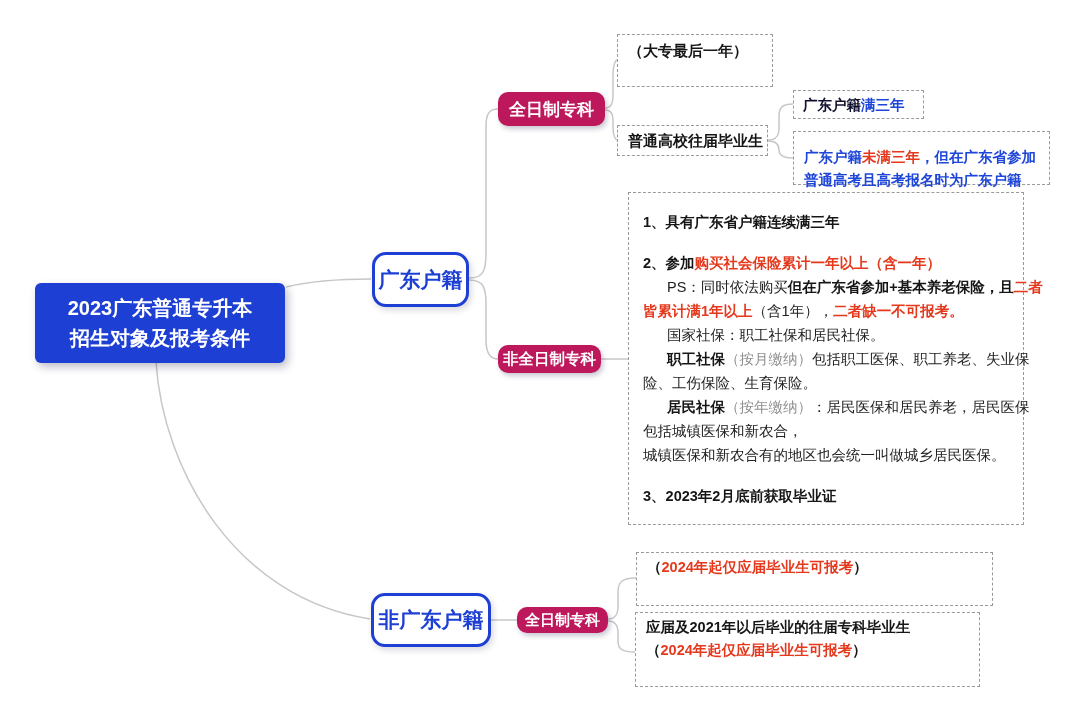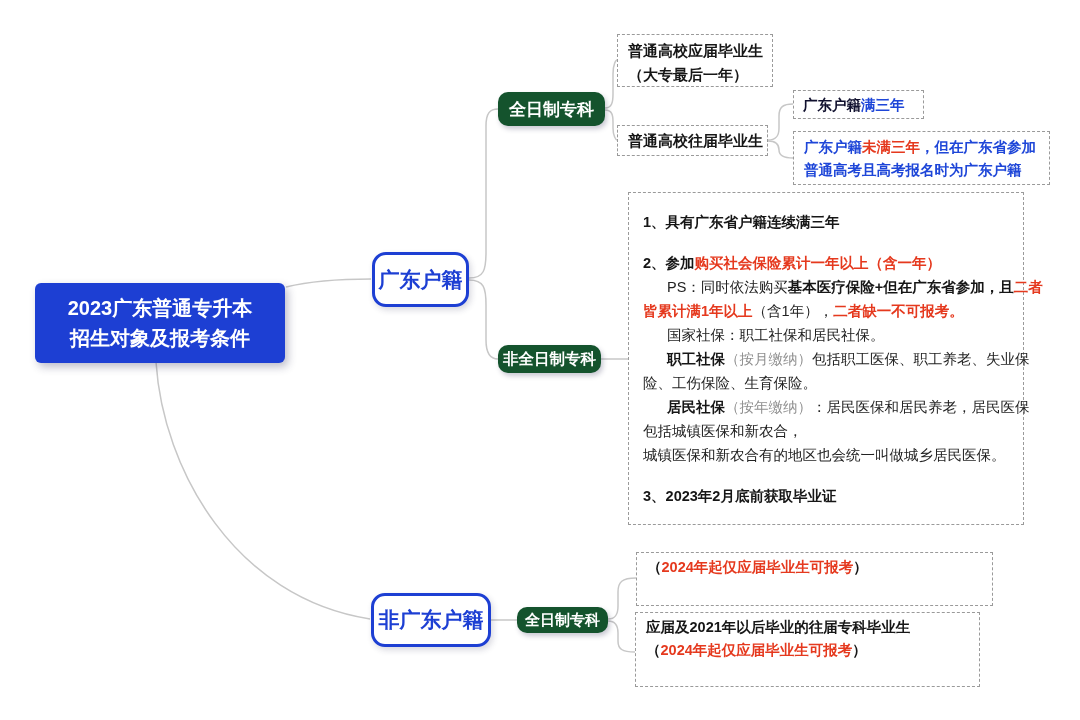--- a/index.html
+++ b/index.html
@@ -11,41 +11,41 @@
   .node{position:absolute;z-index:2;display:flex;flex-direction:column;align-items:center;justify-content:center;box-sizing:border-box;}
   .root{
     background:#1d3fd3;color:#fff;border-radius:6px;font-weight:bold;font-size:20px;
     line-height:30px;text-align:center;box-shadow:3px 4px 8px rgba(40,40,80,.30);
   }
   .outline{
     background:#fff;border:3px solid #1d3fd3;color:#1d3fd3;border-radius:14px;
     font-weight:bold;font-size:21px;box-shadow:2px 3px 6px rgba(40,40,80,.18);
   }
   .pill{
-    background:#14532d;color:#fff;border-radius:10px;font-weight:bold;
+    background:#be185d;color:#fff;border-radius:10px;font-weight:bold;
     box-shadow:2px 3px 5px rgba(40,40,80,.25);
   }
   .dashed{
     position:absolute;z-index:1;border:1.6px dashed #9a9a9a;background:#fff;
     box-sizing:border-box;color:#222;
   }
   .line{white-space:nowrap;}
   .ind{padding-left:24px;}
   .sp{height:17px;}
   .t-n{color:#222222;font-weight:normal;}
   .t-b{color:#161616;font-weight:bold;}
   .t-r{color:#e5391e;font-weight:bold;}
   .t-g{color:#8f8f8f;font-weight:normal;}
   .t-bl{color:#1e46d8;font-weight:bold;}
   .t-k{color:#10102e;font-weight:bold;}
 
   .fresh-box{left:617px;top:34px;width:156px;height:53px;padding:4px 10px;font-size:15px;line-height:24px;}
   .former-box{left:617px;top:125px;width:151px;height:31px;padding:3px 10px;font-size:15px;line-height:24px;}
   .man3-box{left:793px;top:90px;width:131px;height:29px;padding:3px 9px;font-size:14.5px;line-height:22px;}
-  .notman3-box{left:793px;top:131px;width:257px;height:54px;padding:4px 10px;font-size:14.5px;line-height:23px;}
+  .notman3-box{left:793px;top:131px;width:257px;height:54px;padding:14px 10px;font-size:14.5px;line-height:23px;}
   .big-box{left:628px;top:192px;width:396px;height:333px;padding:17px 14px 0 14px;font-size:14.5px;line-height:24px;}
   .b1-box{left:636px;top:552px;width:357px;height:54px;padding:3px 10px;font-size:14.5px;line-height:23px;}
   .b2-box{left:635px;top:612px;width:345px;height:75px;padding:3px 10px;font-size:14.5px;line-height:23px;}
 
   .root-pos{left:35px;top:283px;width:250px;height:80px;}
   .gd-pos{left:372px;top:252px;width:97px;height:55px;}
   .nongd-pos{left:371px;top:593px;width:120px;height:54px;}
   .ft-top-pos{left:498px;top:92px;width:107px;height:34px;font-size:17px;}
   .pt-pos{left:498px;top:345px;width:103px;height:28px;font-size:15.5px;}
   .ft-btm-pos{left:517px;top:607px;width:91px;height:26px;font-size:15px;}
@@ -91,42 +91,41 @@
 
   <div class="node pill pt-pos">
     <span>非全日制专科</span>
   </div>
 
   <div class="node pill ft-btm-pos">
     <span>全日制专科</span>
   </div>
 
   <div class="dashed fresh-box">
-      <div class="line"><span class="t-b">普通高校应届毕业生</span></div>
       <div class="line"><span class="t-b">（大专最后一年）</span></div>
     </div>
 
   <div class="dashed man3-box">
       <div class="line"><span class="t-k">广东户籍</span><span class="t-bl">满三年</span></div>
     </div>
 
   <div class="dashed former-box">
       <div class="line"><span class="t-b">普通高校往届毕业生</span></div>
     </div>
 
   <div class="dashed notman3-box">
       <div class="line"><span class="t-bl">广东户籍</span><span class="t-r">未满三年</span><span class="t-bl">，但在广东省参加</span></div>
       <div class="line"><span class="t-bl">普通高考且高考报名时为广东户籍</span></div>
     </div>
 
   <div class="dashed big-box">
       <div class="line"><span class="t-b">1、具有广东省户籍连续满三年</span></div>
       <div class="line sp"></div>
       <div class="line"><span class="t-b">2、参加</span><span class="t-r">购买社会保险累计一年以上（含一年）</span></div>
-      <div class="line ind"><span class="t-n">PS：同时依法购买</span><span class="t-b">基本医疗保险+但在广东省参加</span><span class="t-b">，且</span><span class="t-r">二者</span></div>
+      <div class="line ind"><span class="t-n">PS：同时依法购买</span><span class="t-b">但在广东省参加+基本养老保险</span><span class="t-b">，且</span><span class="t-r">二者</span></div>
       <div class="line"><span class="t-r">皆累计满1年以上</span><span class="t-n">（含1年），</span><span class="t-r">二者缺一不可报考。</span></div>
       <div class="line ind"><span class="t-n">国家社保：职工社保和居民社保。</span></div>
       <div class="line ind"><span class="t-b">职工社保</span><span class="t-g">（按月缴纳）</span><span class="t-n">包括职工医保、职工养老、失业保</span></div>
       <div class="line"><span class="t-n">险、工伤保险、生育保险。</span></div>
       <div class="line ind"><span class="t-b">居民社保</span><span class="t-g">（按年缴纳）</span><span class="t-n">：居民医保和居民养老，居民医保</span></div>
       <div class="line"><span class="t-n">包括城镇医保和新农合，</span></div>
       <div class="line"><span class="t-n">城镇医保和新农合有的地区也会统一叫做城乡居民医保。</span></div>
       <div class="line sp"></div>
       <div class="line"><span class="t-b">3、2023年2月底前获取毕业证</span></div>
     </div>

